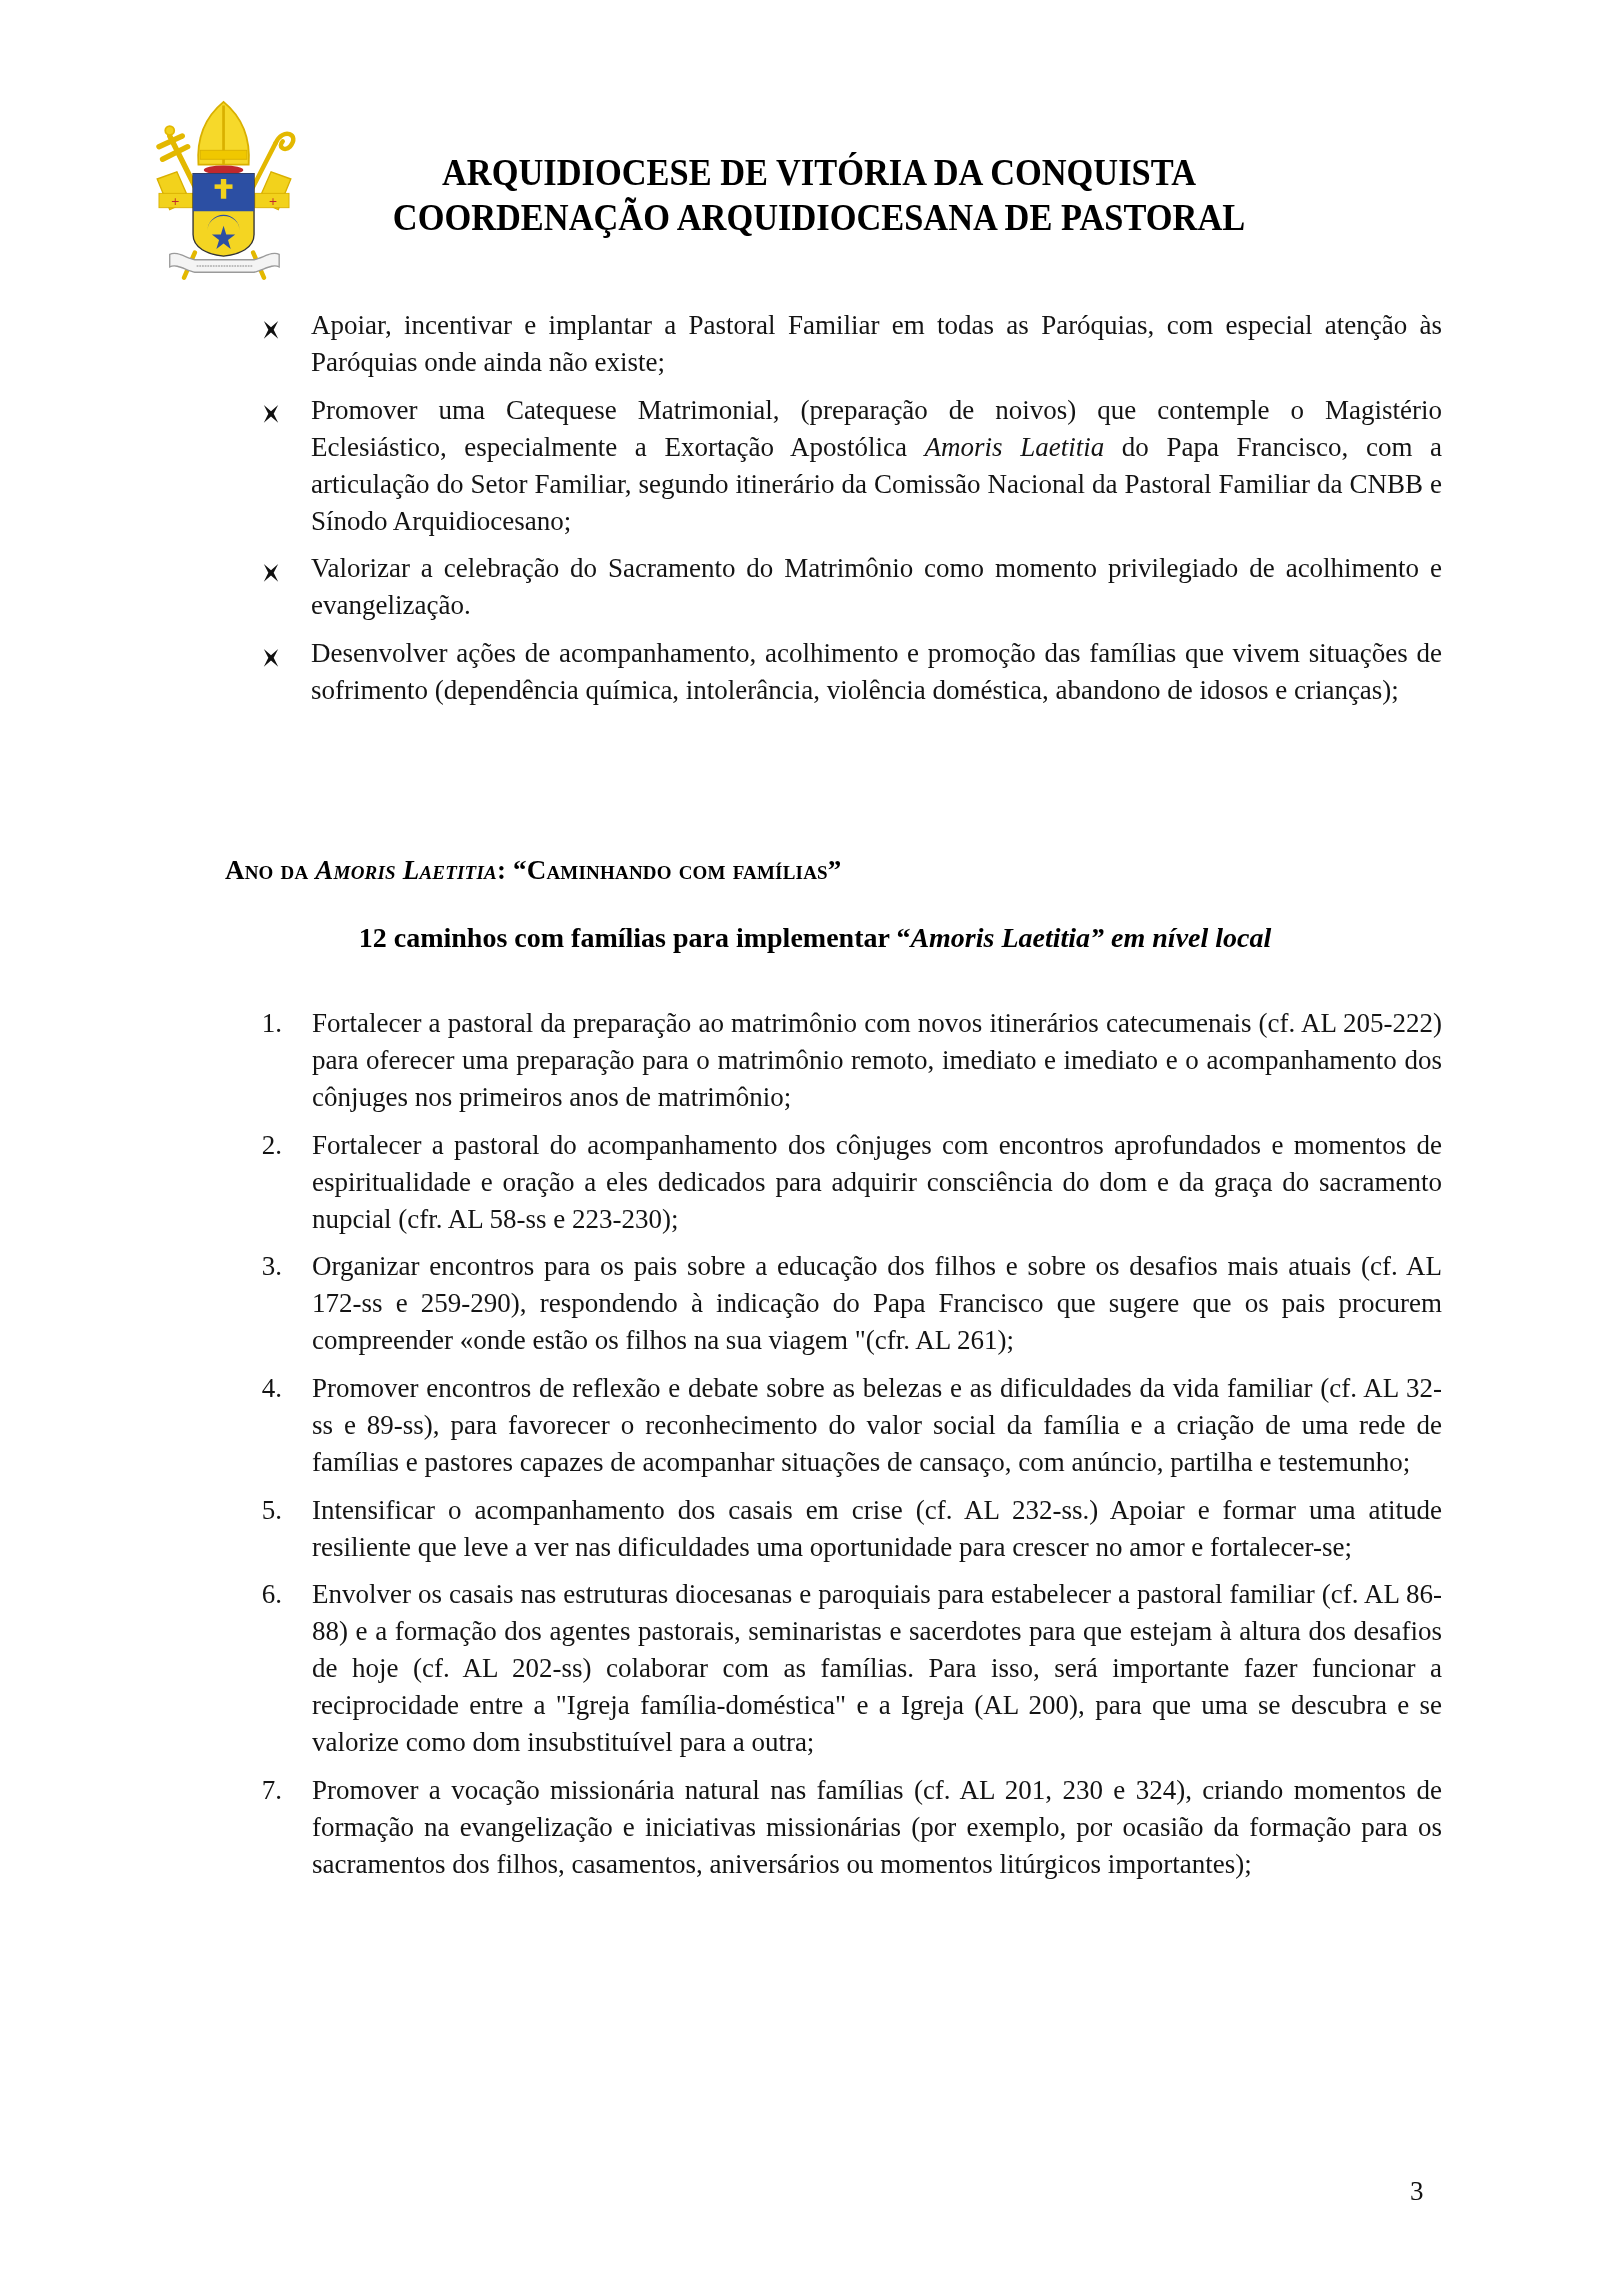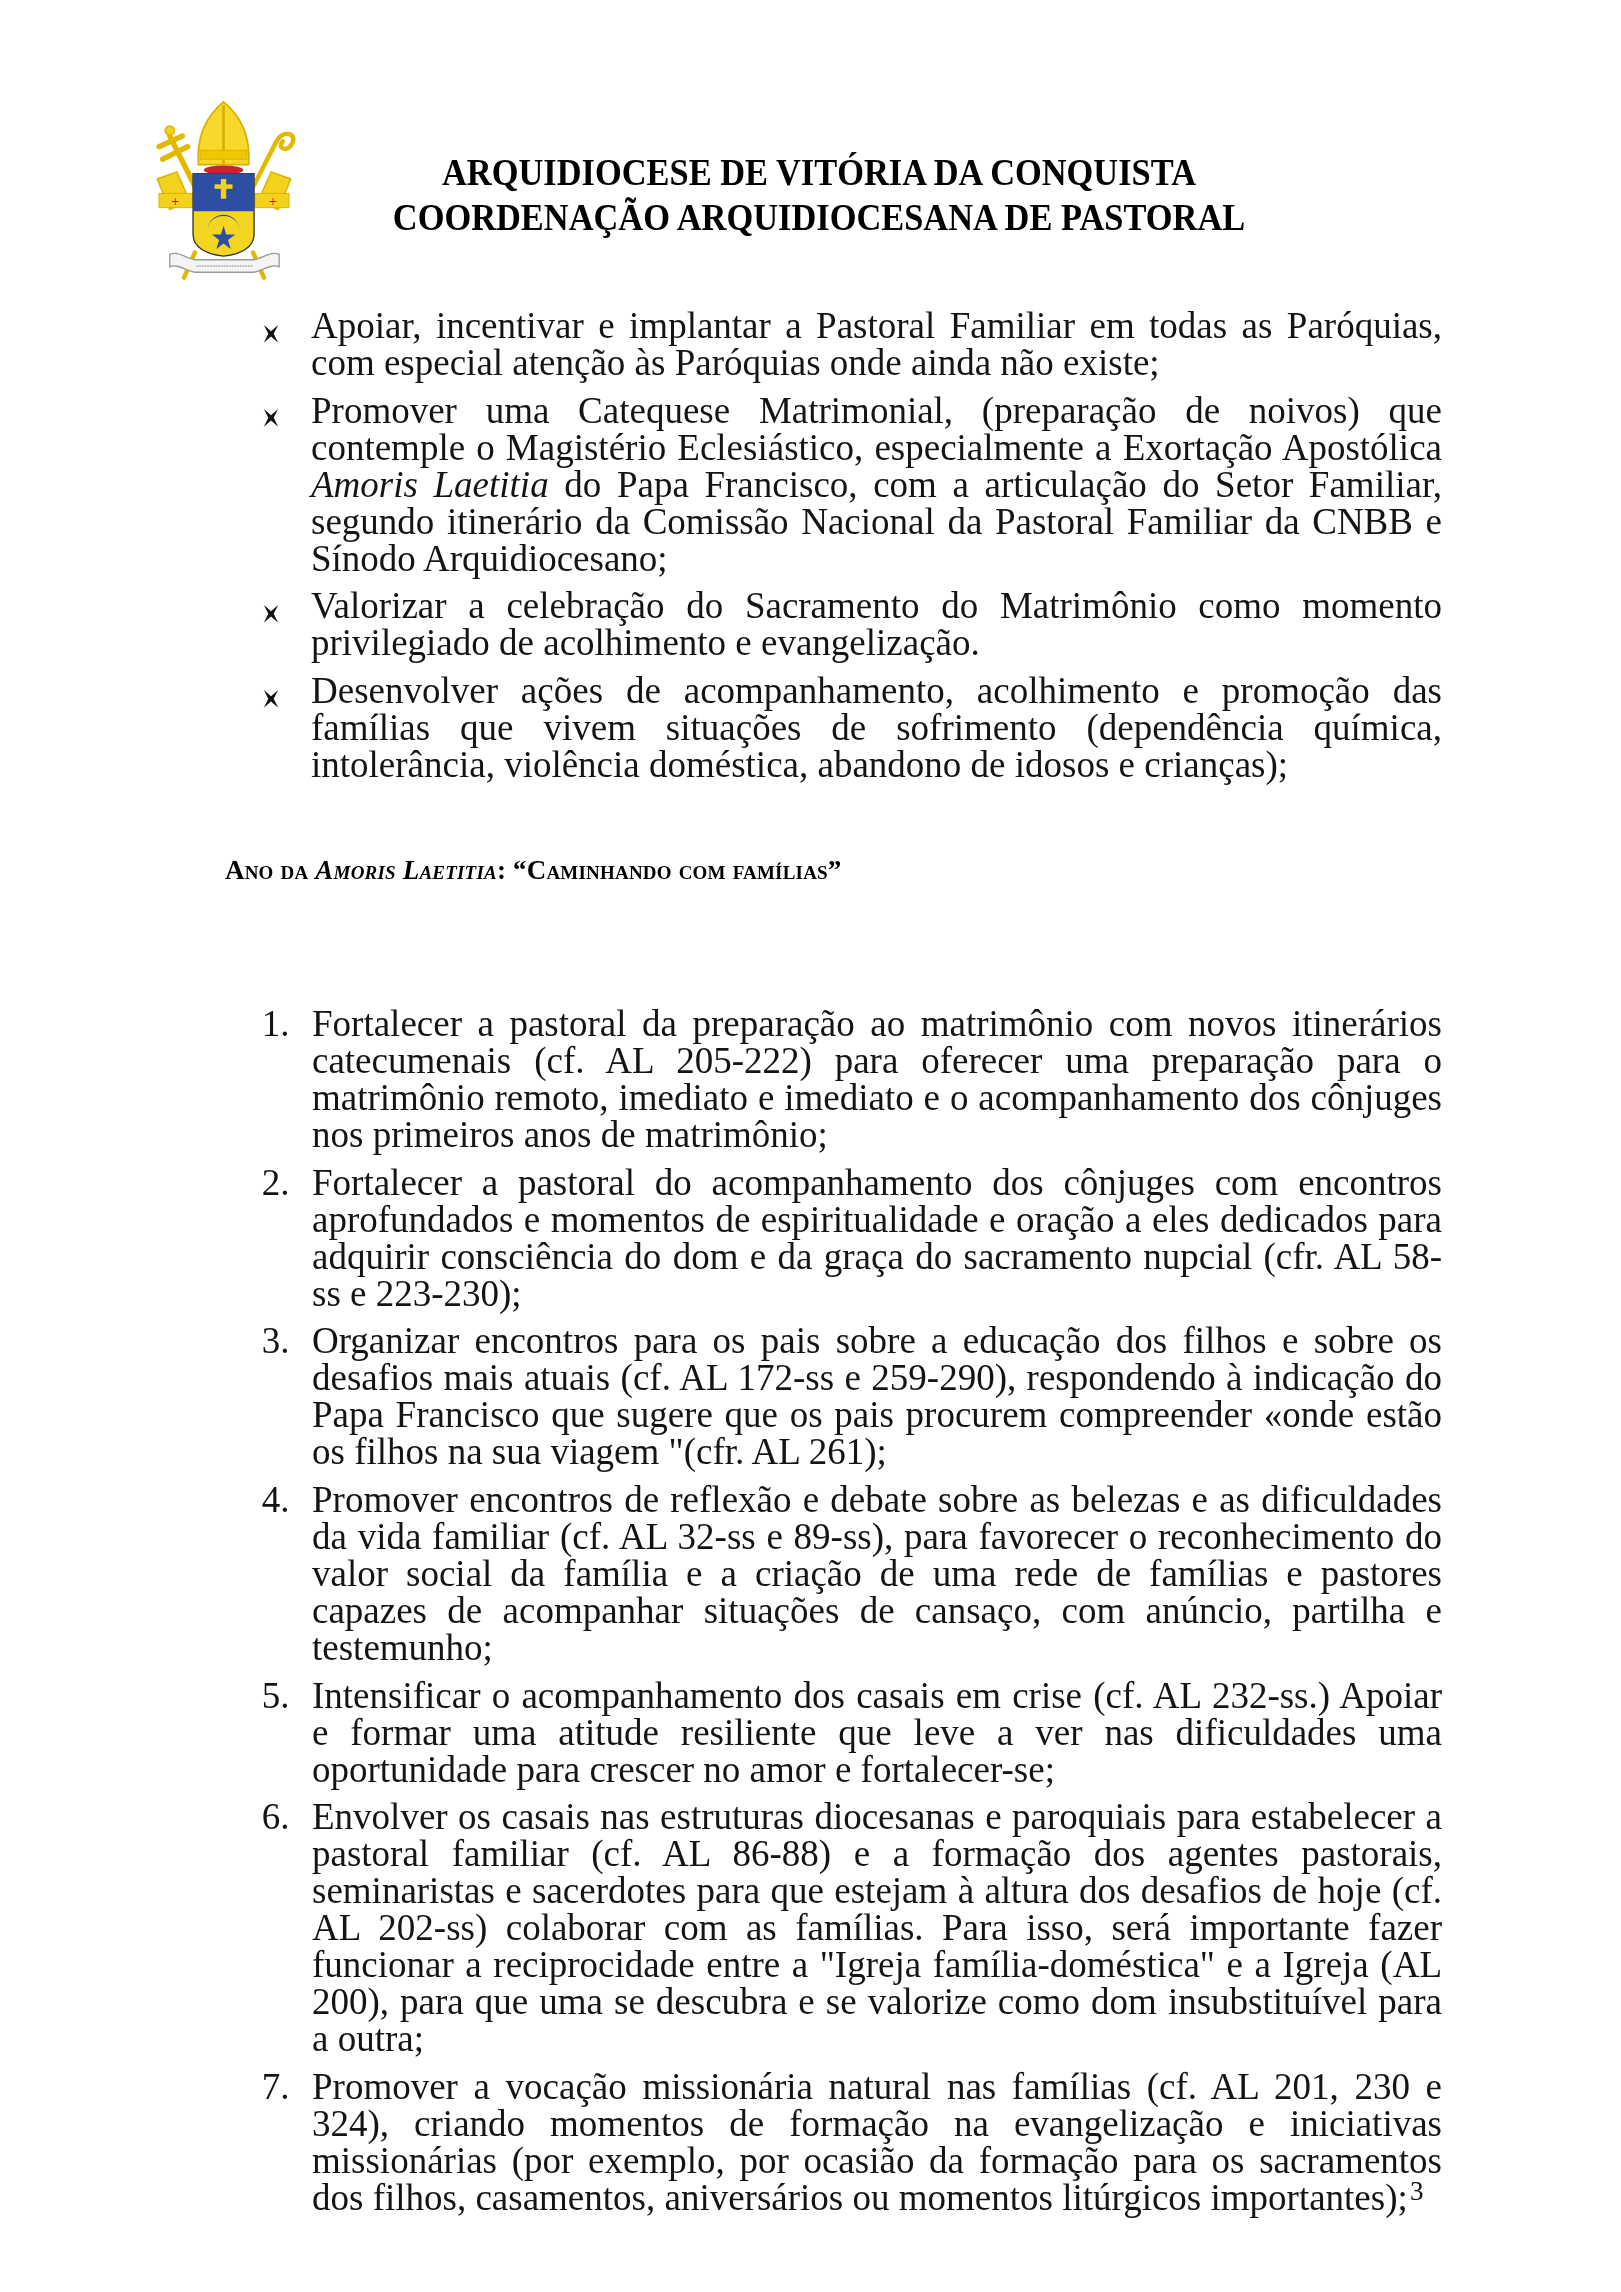--- a/index.html
+++ b/index.html
@@ -43,21 +43,21 @@
       letter-spacing: 0px;
       color: #000;
       transform: scaleX(0.93);
       transform-origin: center top;
     }
     .header-titles div { white-space: nowrap; }
 
     
     .body-text {
       font-family: "Liberation Serif", "DejaVu Serif", serif;
-      font-size: 37px;
+      font-size: 27px;
       line-height: 37px;
       color: #141414;
     }
     .bullets {
       position: absolute;
       left: 260px;
       top: 307px;
       width: 1182px;
       margin: 0;
       padding: 0;
@@ -225,20 +225,23 @@
           </svg>
       </span>
       <span>Desenvolver ações de acompanhamento, acolhimento e promoção das famílias que vivem situações de sofrimento (dependência química, intolerância, violência doméstica, abandono de idosos e crianças);</span>
     </li>
   </ul>
 
   <div class="section-heading">
     <span>Ano da </span><i>Amoris Laetitia</i><span>: “Caminhando com famílias”</span>
   </div>
 
+  <div class="sub-heading">
+    <span>12 caminhos com famílias para implementar “</span><i>Amoris Laetitia” em nível local</i>
+  </div>
 
   <ol class="numbered body-text">
     <li class="num-item">
       <span class="num-label">1.</span>
       <span>Fortalecer a pastoral da preparação ao matrimônio com novos itinerários catecumenais (cf. AL 205-222) para oferecer uma preparação para o matrimônio remoto, imediato e imediato e o acompanhamento dos cônjuges nos primeiros anos de matrimônio;</span>
     </li>
     <li class="num-item">
       <span class="num-label">2.</span>
       <span>Fortalecer a pastoral do acompanhamento dos cônjuges com encontros aprofundados e momentos de espiritualidade e oração a eles dedicados para adquirir consciência do dom e da graça do sacramento nupcial (cfr. AL 58-ss e 223-230);</span>
     </li>

